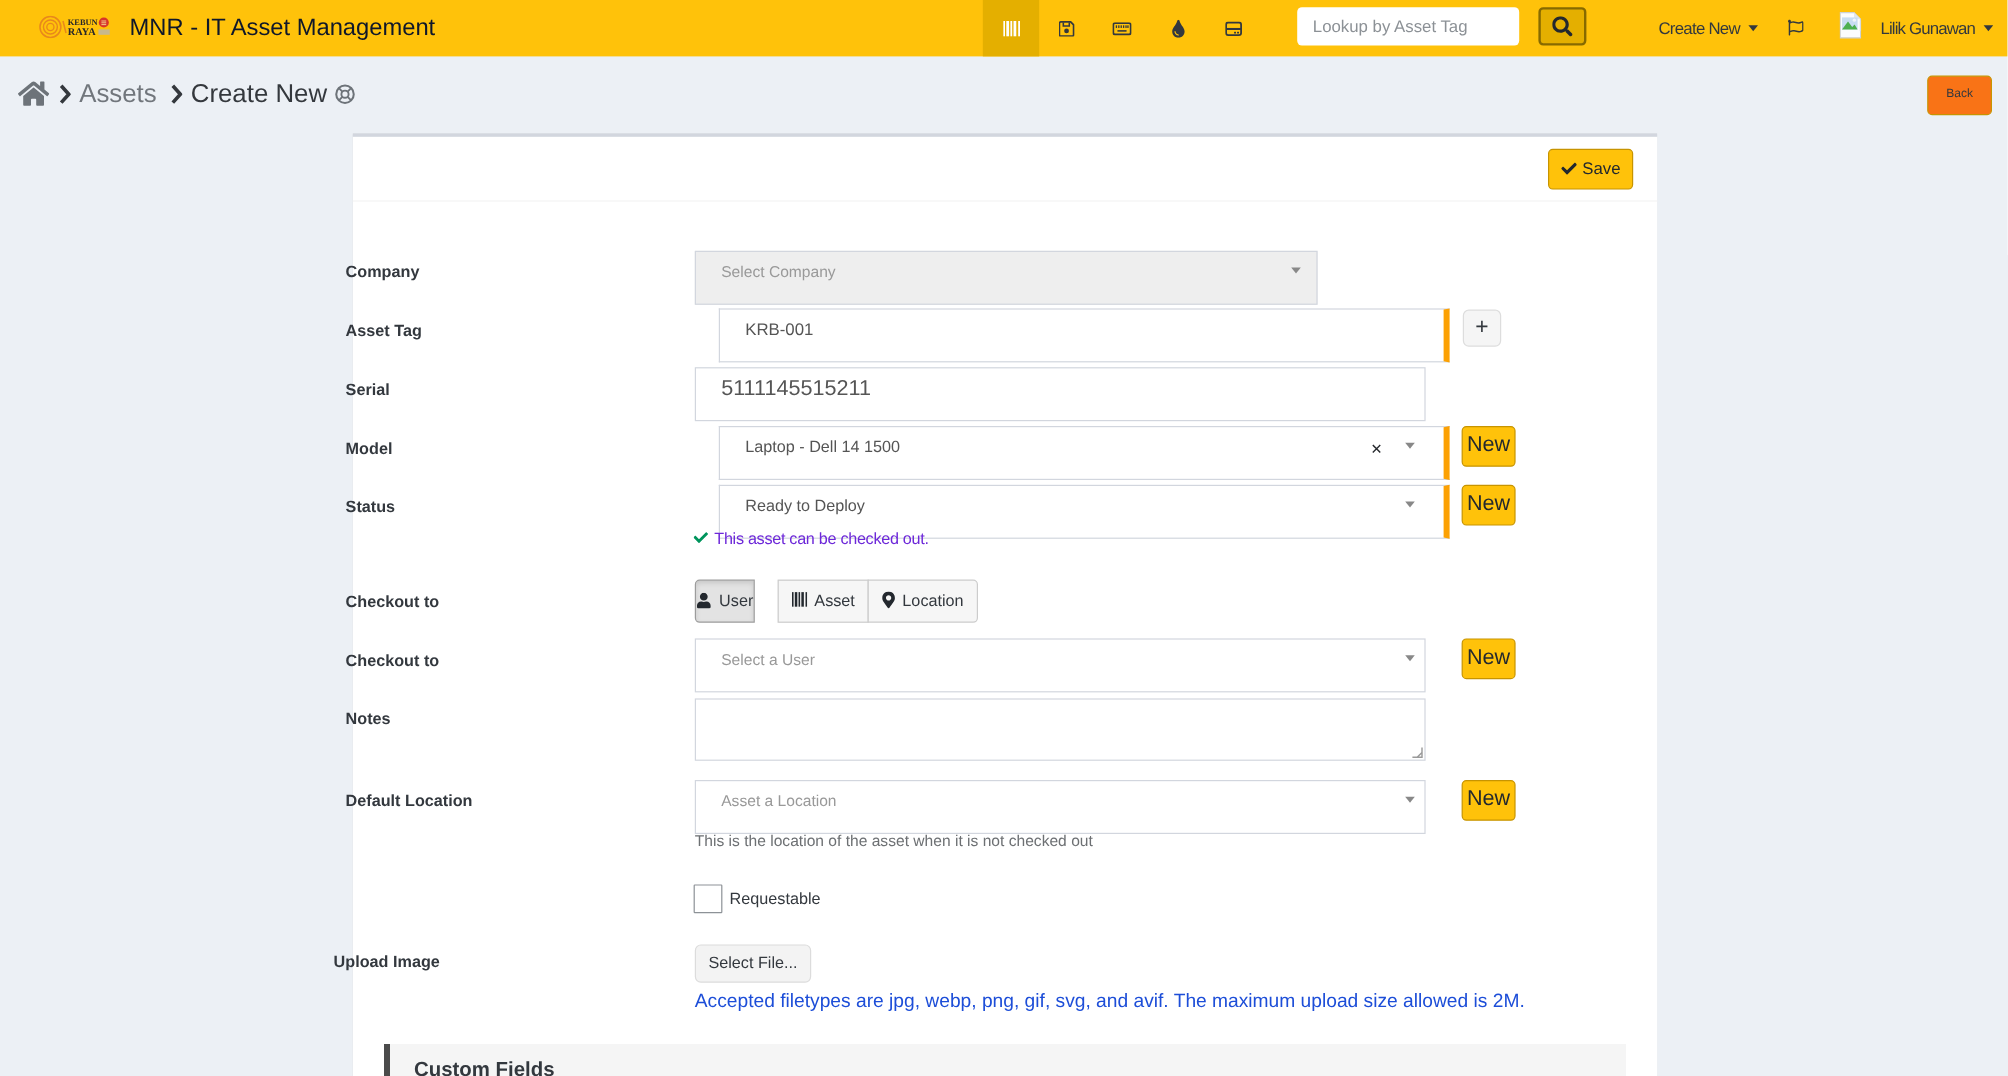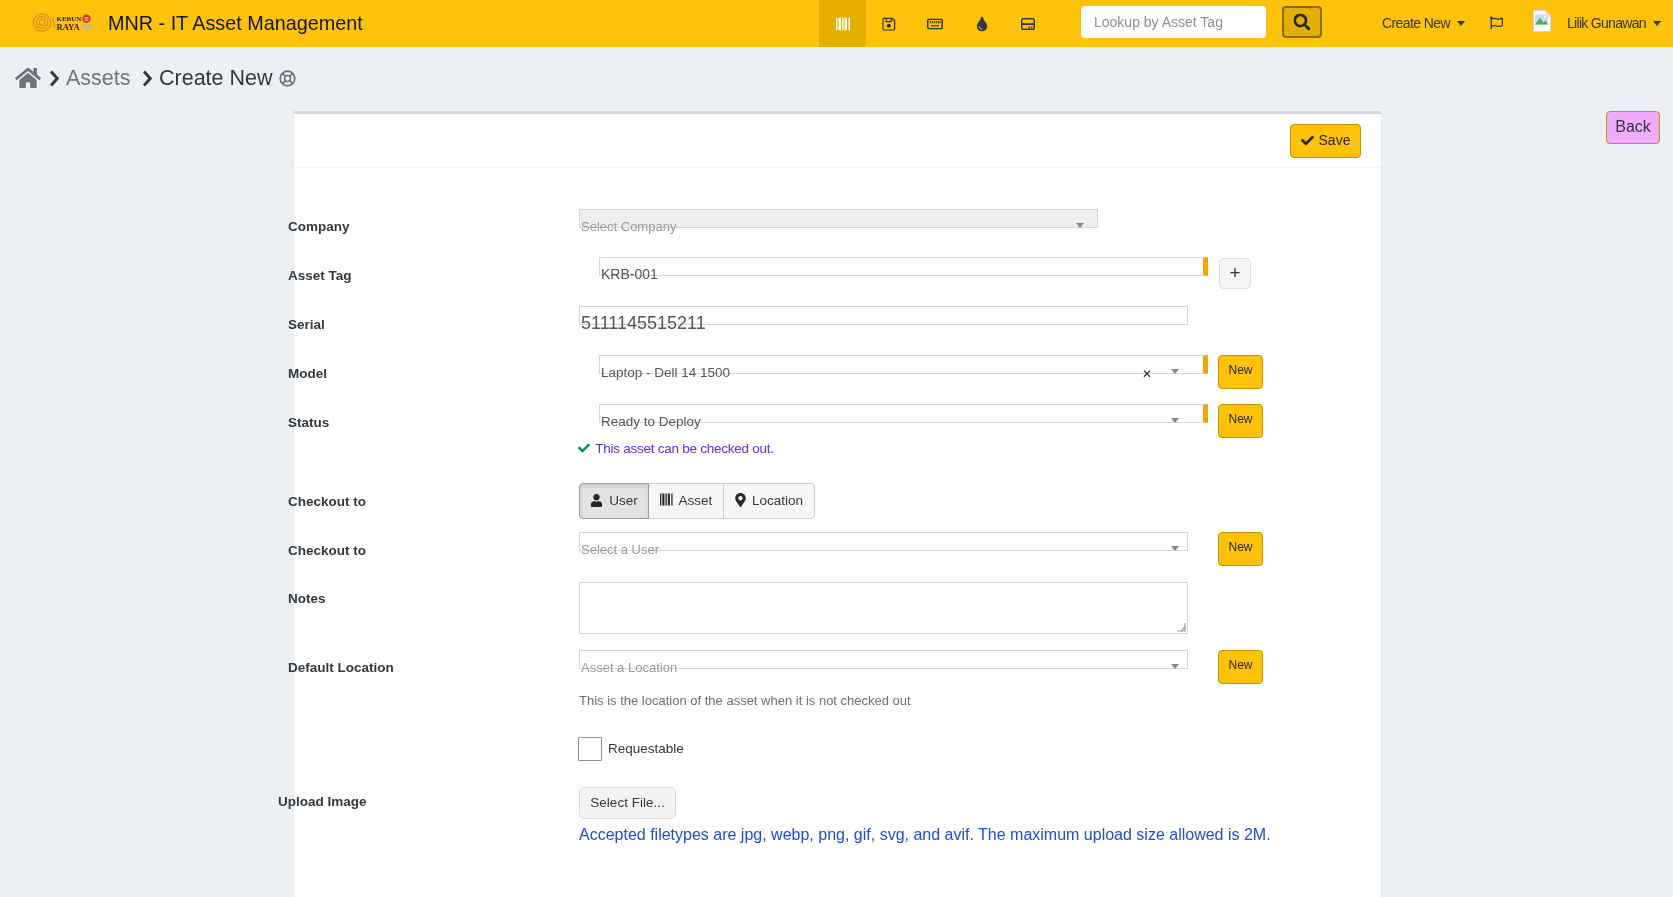--- a/index.html
+++ b/index.html
@@ -15,33 +15,33 @@
 .navicon svg { position:absolute; left:50%; top:50%; transform:translate(-50%,-50%); }
 #nav .active-ic { background:#e4af00; }
 #nav-search { position:absolute; left:1081px; top:6px; width:185px; height:32px; background:#fff; border-radius:4px; font-size:14px; color:#8c9196; line-height:32px; padding-left:13px; }
 #nav-search-btn { position:absolute; left:1282px; top:6px; width:40px; height:32px; background:#e4af00; border:2px solid #876a00; border-radius:4px; }
 #nav-search-btn svg { position:absolute; left:50%; top:50%; transform:translate(-50%,-50%); }
 .navtext { position:absolute; top:0; height:47px; line-height:47px; font-size:14px; letter-spacing:-0.6px; color:#33383e; white-space:nowrap; }
 .caret { display:inline-block; width:0; height:0; border-left:4.5px solid transparent; border-right:4.5px solid transparent; border-top:5px solid #33383e; vertical-align:2px; margin-left:7px; }
 
 
 .crumbsep { position:absolute; top:70px; }
-#back-btn { position:absolute; left:1606px; top:63px; width:54px; height:33px; background:#f0abfc; border:1.5px solid #c79400; border-radius:4px; font-size:16px; color:#33383e; text-align:center; line-height:29px;margin-top:48px; }
+#back-btn { position:absolute; left:1606px; top:63px; width:54px; height:33px; background:#f97316; border:1.5px solid #c79400; border-radius:4px; font-size:10px; color:#33383e; text-align:center; line-height:29px; }
 
 
 #card { position:absolute; left:294px; top:111px; width:1087px; height:786px; background:#fff; border-top:3px solid #d2d6de; box-shadow:0 1px 1px rgba(0,0,0,0.1); }
 #card-head { position:absolute; left:0; top:0; width:100%; height:54px; border-bottom:1px solid #f4f4f4; }
 #save-btn { position:absolute; left:996px; top:10px; width:71px; height:34px; background:#ffc20a; border:1.5px solid #c79400; border-radius:4px; font-size:14px; color:#23282e; text-align:center; line-height:30px; }
 
 
 .lbl { position:absolute; width:260px; text-align:left; font-size:13.5px; font-weight:bold; color:#33383e; }
-.inp { position:absolute; left:579px; width:609px; height:19px; background:#fff; border:1px solid #d2d6de; font-size:13.5px; color:#555; line-height:33px; padding-left:1px; }
+.inp { position:absolute; left:579px; width:609px; height:45px; background:#fff; border:1px solid #d2d6de; font-size:13.5px; color:#555; line-height:33px; padding-left:21px; }
 .req { border-right:5px solid #fca103;margin-left:20px; }
 .s2arrow { position:absolute; width:0; height:0; border-left:4.5px solid transparent; border-right:4.5px solid transparent; border-top:5.5px solid #888; }
-.newbtn { position:absolute; left:1218px; width:45px; height:34px; background:#ffc20a; border:1.5px solid #c79400; border-radius:4px; font-size:12px; color:#23282e; text-align:center; line-height:29px; }
+.newbtn { position:absolute; left:1218px; width:45px; height:34px; background:#ffc20a; border:1.5px solid #c79400; border-radius:4px; font-size:18px; color:#23282e; text-align:center; line-height:29px; }
 .grpbtn { position:absolute; height:36px; background:#f6f6f6; border:1px solid #ccc; font-size:13.5px; color:#33383e; text-align:center; }
 </style>
 </head>
 <body>
 <div id="app">
 
   <div id="nav">
 
     <svg class="abs" style="left:32px;top:13px" width="62" height="19" viewBox="0 0 62 19">
       <g>
@@ -174,21 +174,21 @@
   <div class="s2arrow" style="left:1171px;top:418px"></div>
   <div class="newbtn" style="top:404px">New</div>
 
   <div class="abs" style="left:578px;top:441px;font-size:13.5px;letter-spacing:-0.25px;color:#6d28d9">
     <svg style="vertical-align:-1px;margin-right:2px" width="12" height="12" viewBox="0 0 512 512">
         <path fill="#00945c" d="M173.898 439.404l-166.4-166.4c-9.997-9.997-9.997-26.206 0-36.204l36.203-36.204c9.997-9.998 26.207-9.998 36.204 0L192 312.69 432.095 72.596c9.997-9.997 26.207-9.997 36.204 0l36.203 36.204c9.997 9.997 9.997 26.206 0 36.204l-294.4 294.401c-9.998 9.997-26.207 9.997-36.204-.001z"></path>
       </svg>
     This asset can be checked out.</div>
 
   <div class="lbl" style="left:288px;top:494px">Checkout to</div>
-  <div class="grpbtn" style="left:579px;top:483px;width:70px;background:#e3e3e3;border-color:#9c9c9c;border-radius:4px 0 0 4px;z-index:2;box-shadow:inset 0 2px 4px rgba(0,0,0,.12)">
+  <div class="grpbtn" style="left:579px;top:483px;width:50px;background:#e3e3e3;border-color:#9c9c9c;border-radius:4px 0 0 4px;z-index:2;box-shadow:inset 0 2px 4px rgba(0,0,0,.12)">
     <svg style="vertical-align:-2px;margin-right:6px" width="13" height="13" viewBox="0 0 448 512">
         <path fill="#23282e" d="M224 256c70.7 0 128-57.3 128-128S294.7 0 224 0 96 57.3 96 128s57.3 128 128 128zm89.6 32h-16.7c-22.2 10.2-46.9 16-72.9 16s-50.6-5.8-72.9-16h-16.7C60.2 288 0 348.2 0 422.4V464c0 26.5 21.5 48 48 48h352c26.5 0 48-21.5 48-48v-41.6c0-74.2-60.2-134.4-134.4-134.4z"></path>
       </svg><span style="line-height:33px">User</span></div>
   <div class="grpbtn" style="left:648px;top:483px;width:76px;line-height:33px">
     <svg style="vertical-align:-1px;margin-right:6px" width="13" height="13" viewBox="0 0 15 14">
         <g fill="#23282e">
           <rect x="0" y="0" width="1.5" height="14"></rect>
           <rect x="2.7" y="0" width="2.4" height="14"></rect>
           <rect x="6.3" y="0" width="1.5" height="14"></rect>
           <rect x="9" y="0" width="2.4" height="14"></rect>
@@ -218,14 +218,17 @@
   <div class="newbtn" style="top:650px">New</div>
   <div class="abs" style="left:579px;top:693px;font-size:13px;color:#6d7073">This is the location of the asset when it is not checked out</div>
 
   <div class="abs" style="left:578px;top:737px;width:24px;height:24px;background:#fff;border:1px solid #8d9297;border-radius:1px"></div>
   <div class="abs" style="left:608px;top:741px;font-size:13.5px;color:#33383e">Requestable</div>
 
   <div class="lbl" style="left:278px;top:794px">Upload Image</div>
   <div class="abs" style="left:579px;top:787px;width:97px;height:32px;background:#f3f3f3;border:1px solid #dcdcdc;border-radius:5px;font-size:13.5px;color:#33383e;text-align:center;line-height:30px">Select File...</div>
   <div class="abs" style="left:579px;top:826px;font-size:16px;color:#1d4ed8">Accepted filetypes are jpg, webp, png, gif, svg, and avif. The maximum upload size allowed is 2M.</div>
 
+  <div class="abs" style="left:320px;top:870px;width:1035px;height:27px;background:#f5f5f5;border-left:5px solid #4b4b4b">
+    <div style="position:absolute;left:20px;top:12px;font-size:17px;font-weight:bold;color:#33383e">Custom Fields</div>
+  </div>
 
 </div>
 
 </body></html>

